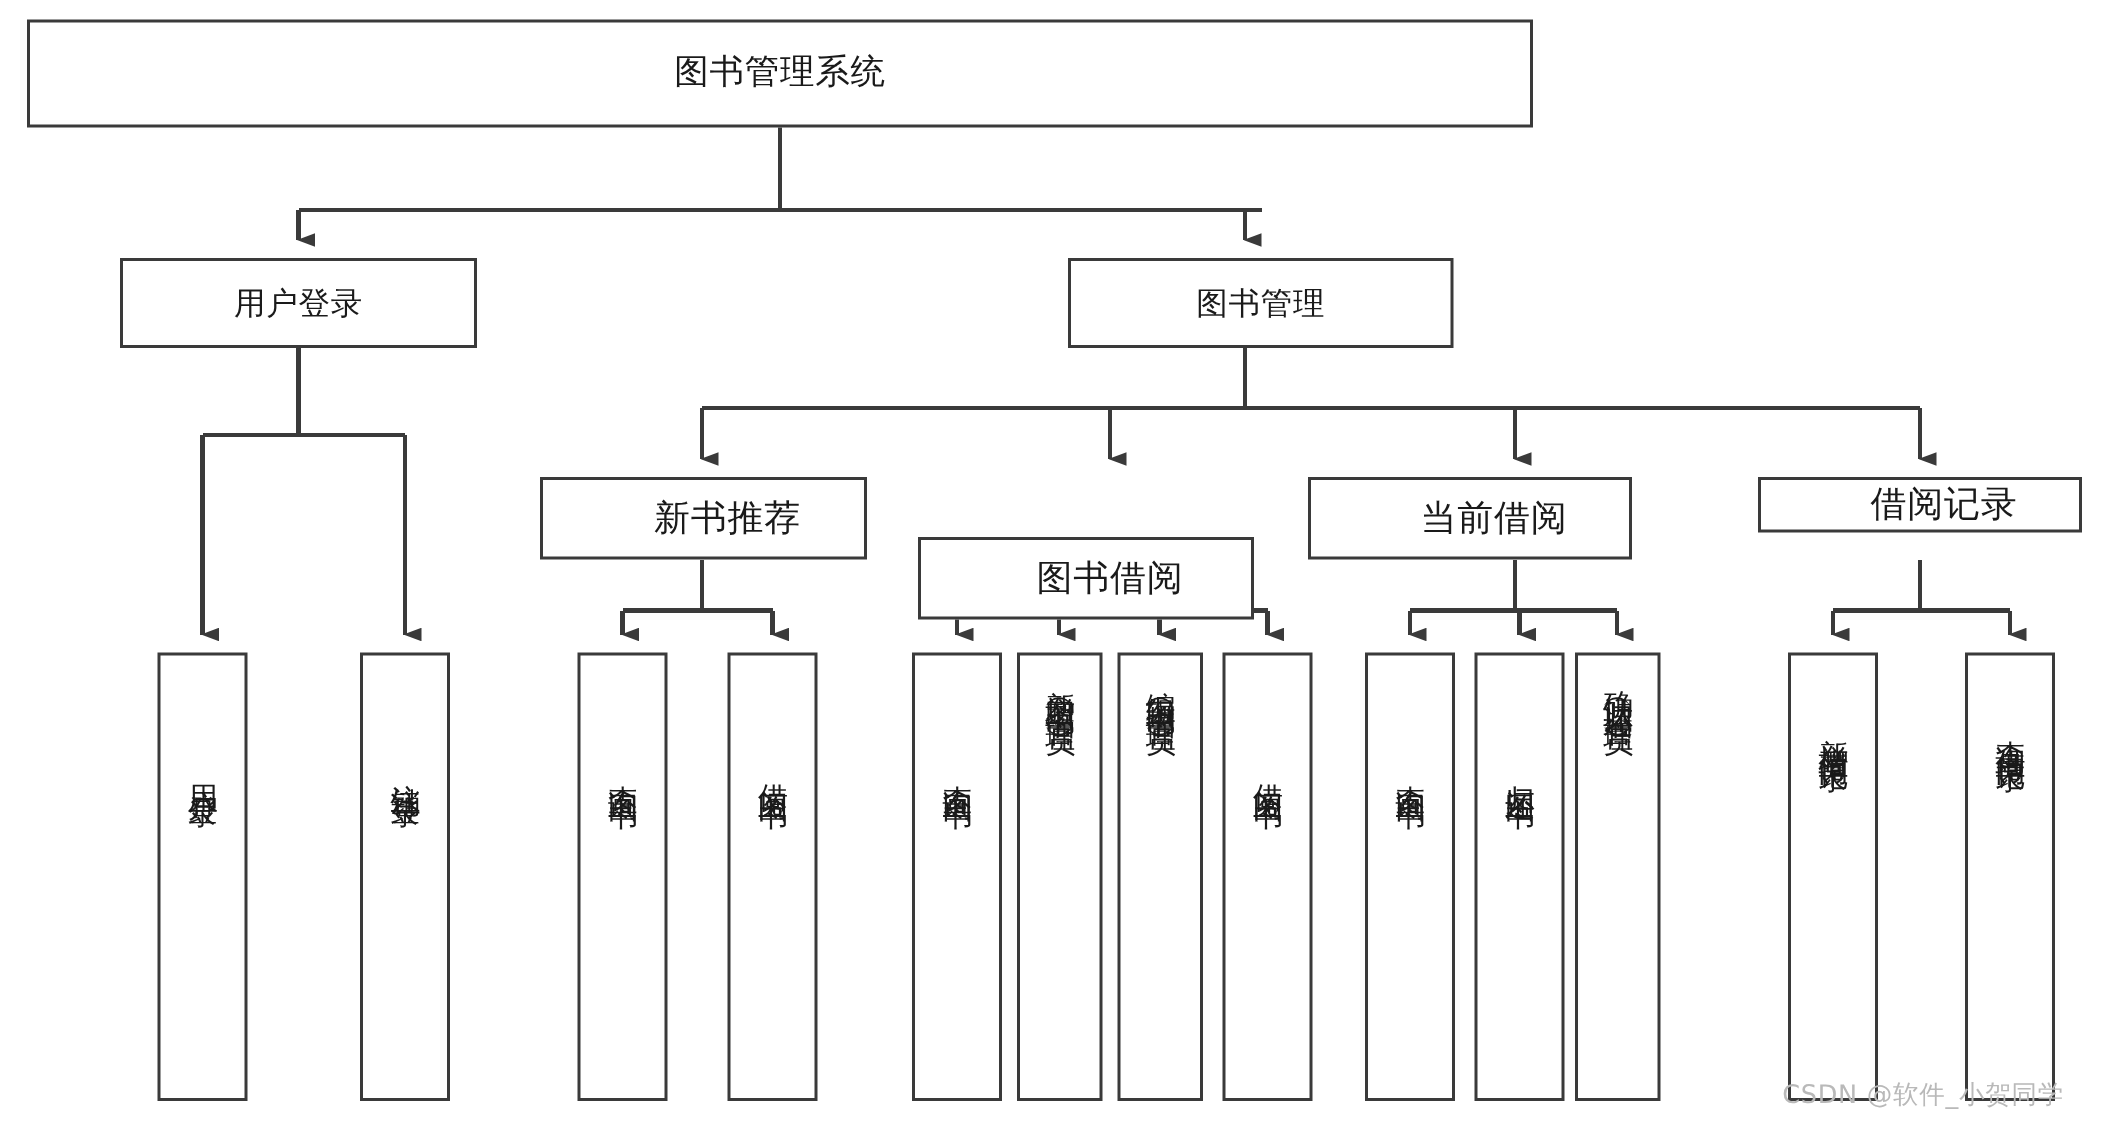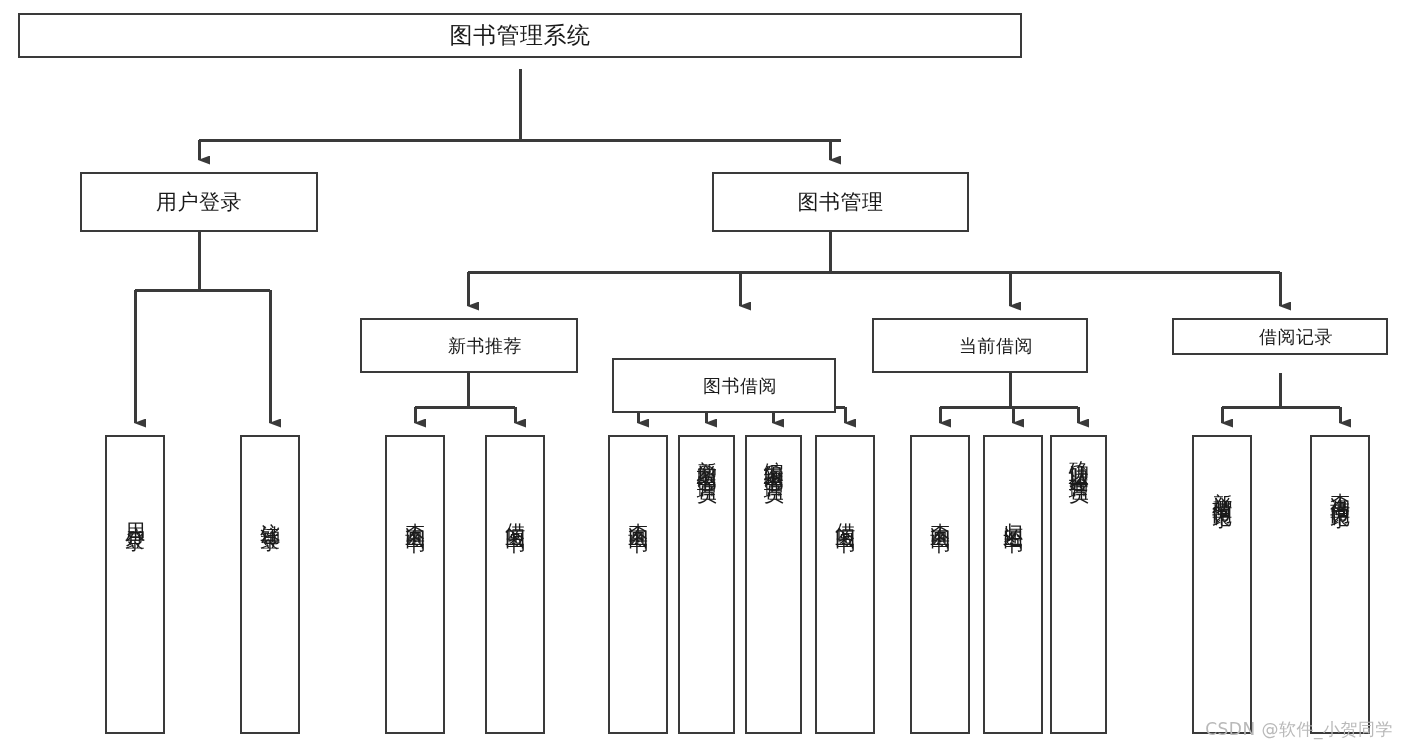--- a/index.html
+++ b/index.html
@@ -51,25 +51,25 @@
     padding-top: 7px;
   }
   .node.vert .label {
     writing-mode: vertical-rl;
     text-orientation: upright;
     letter-spacing: 3.5px;
     white-space: pre;
   }
   .node.root   { font-size: 23px; }
   .node.lvl1   { font-size: 21px; }
-  .node.lvl2   { font-size: 18px; padding-left: 32px; }
+  .node.lvl2   { font-size: 24px; padding-left: 32px; }
   .node.leaf   { font-size: 20px; }
   #watermark {
     position: absolute;
-    right: 12px;
+    right: 29px;
     bottom: 6px;
     font-size: 17px;
     color: #b9b9b9;
     letter-spacing: 0.5px;
     white-space: nowrap;
     font-family: "DejaVu Sans", "Liberation Sans", sans-serif;
   }
 </style>
 </head>
 <body>
@@ -119,21 +119,21 @@
       <path d="M1013,407 L1013,423" marker-end="url(#arrowhead)"></path>
       <path d="M1078,407 L1078,423" marker-end="url(#arrowhead)"></path>
 
       <path d="M1280,373 L1280,407"></path>
       <path d="M1222,407 L1340,407"></path>
       <path d="M1222,407 L1222,423" marker-end="url(#arrowhead)"></path>
       <path d="M1340,407 L1340,423" marker-end="url(#arrowhead)"></path>
     </g>
   </svg>
 
-  <div class="node horiz root" style="left:18px; top:13px; width:1004px; height:45px;text-align:center;">
+  <div class="node horiz root" style="left:18px; top:13px; width:1004px; height:72px;text-align:center;">
     <span class="label">图书管理系统</span>
   </div>
 
   <div class="node horiz lvl1" style="left:80px; top:172px; width:238px; height:60px;">
     <span class="label">用户登录</span>
   </div>
   <div class="node horiz lvl1" style="left:712px; top:172px; width:257px; height:60px;">
     <span class="label">图书管理</span>
   </div>
 

